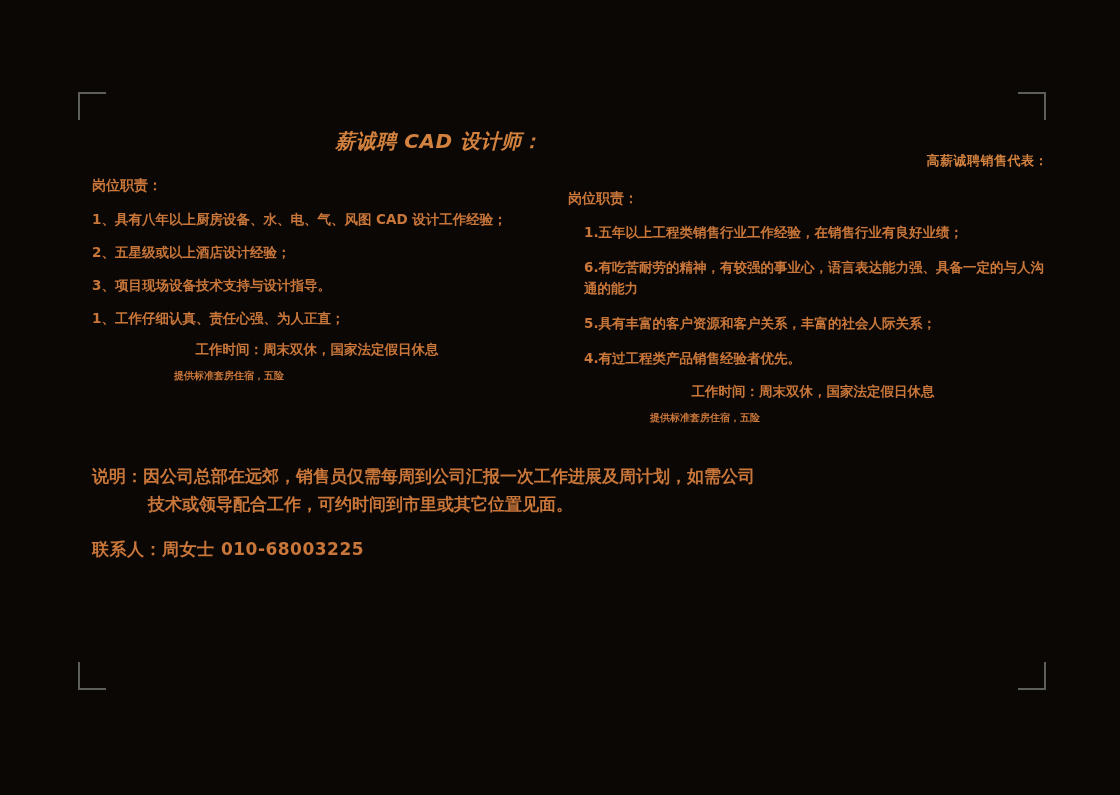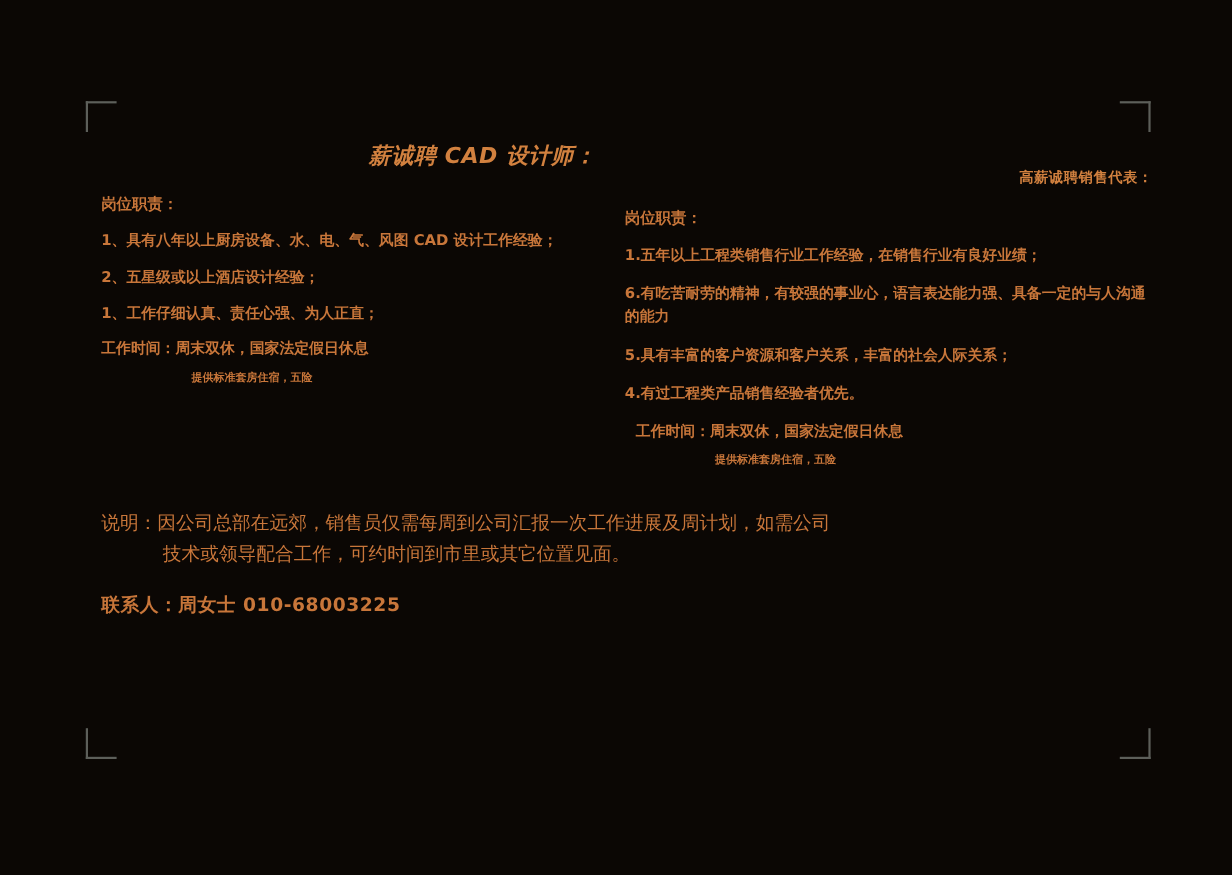--- a/index.html
+++ b/index.html
@@ -70,46 +70,47 @@
     margin-bottom: 14px;
   }
 
   .item {
     font-size: 13.5px;
     font-weight: bold;
     line-height: 1.55;
     color: #c8763a;
     margin-bottom: 12px;
   }
-  .col-right .item { margin-bottom: 14px; }
+  .col-right .item { margin-bottom: 14px; margin-left: 16px; }
 
   .worktime {
     font-size: 13.5px;
     font-weight: bold;
     color: #c8763a;
     margin-top: 4px;
+    text-align: center;
   }
   .col-right .worktime { padding-left: 10px; }
 
   .housing {
     font-size: 10px;
     font-weight: bold;
     color: #c8763a;
     margin-top: 10px;
     padding-left: 82px;
   }
   .col-right .housing { padding-left: 82px; }
 
   .note {
     position: absolute;
     left: 92px;
     top: 462px;
     width: 900px;
     font-size: 17px;
-    font-weight: normal;
+    font-weight: bold;
     line-height: 1.65;
     color: #c8763a;
   }
   .note .line2 { padding-left: 56px; }
 
   .contact {
     position: absolute;
     left: 92px;
     top: 538px;
     font-size: 17px;
@@ -126,20 +127,21 @@
   <div class="crop tl"></div>
   <div class="crop tr"></div>
   <div class="crop bl"></div>
   <div class="crop br"></div>
 
   <div class="col col-left">
     <div class="heading heading-left">薪诚聘 CAD 设计师：</div>
     <div class="subhead">岗位职责：</div>
     <div class="item">1、具有八年以上厨房设备、水、电、气、风图 CAD 设计工作经验；</div>
     <div class="item">2、五星级或以上酒店设计经验；</div>
+    <div class="item">3、项目现场设备技术支持与设计指导。</div>
     <div class="item">1、工作仔细认真、责任心强、为人正直；</div>
     <div class="worktime">工作时间：周末双休，国家法定假日休息</div>
     <div class="housing">提供标准套房住宿，五险</div>
   </div>
 
   <div class="col col-right">
     <div class="heading heading-right">高薪诚聘销售代表：</div>
     <div class="subhead">岗位职责：</div>
     <div class="item">1.五年以上工程类销售行业工作经验，在销售行业有良好业绩；</div>
     <div class="item">6.有吃苦耐劳的精神，有较强的事业心，语言表达能力强、具备一定的与人沟通的能力</div>

